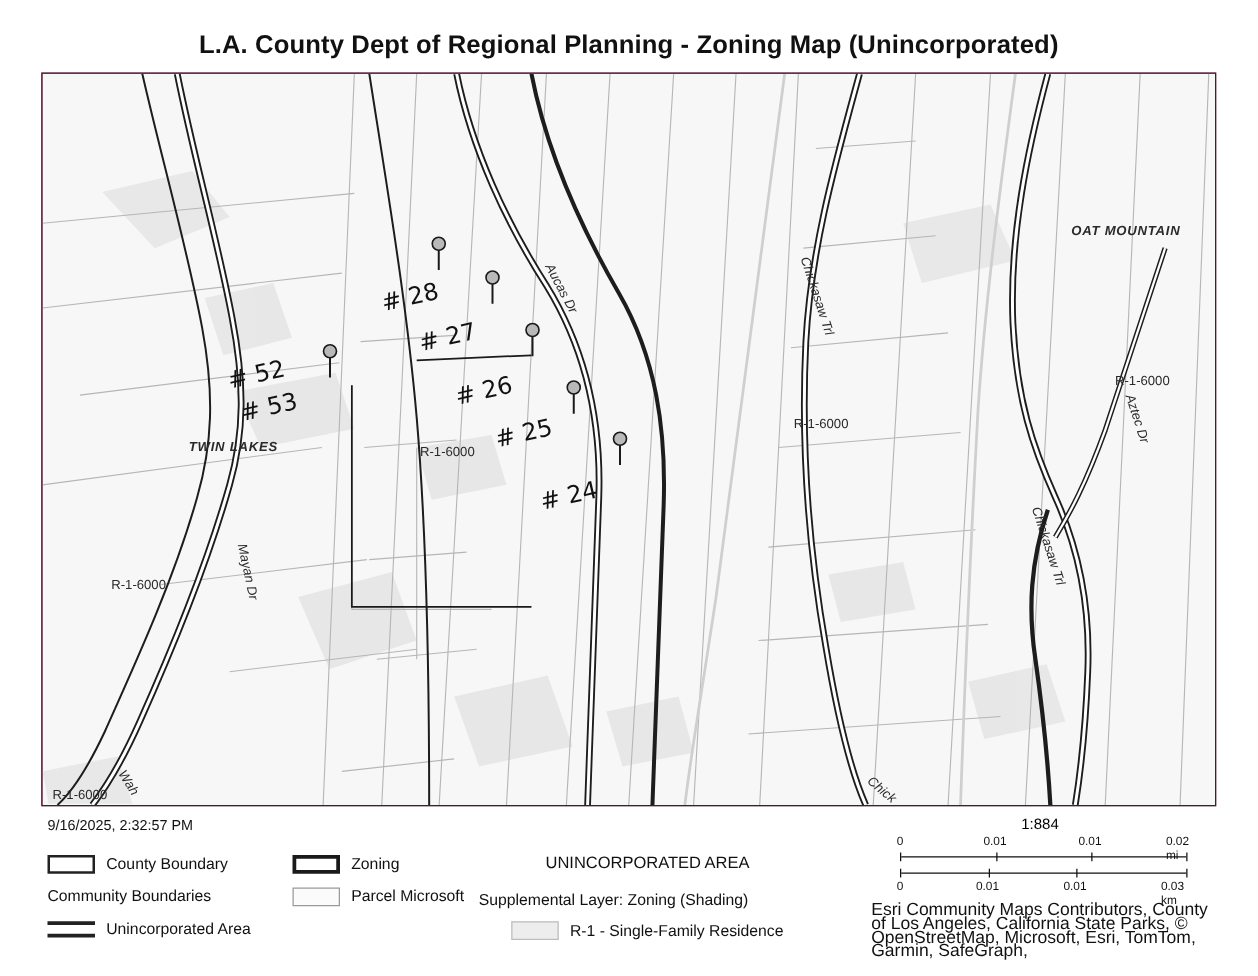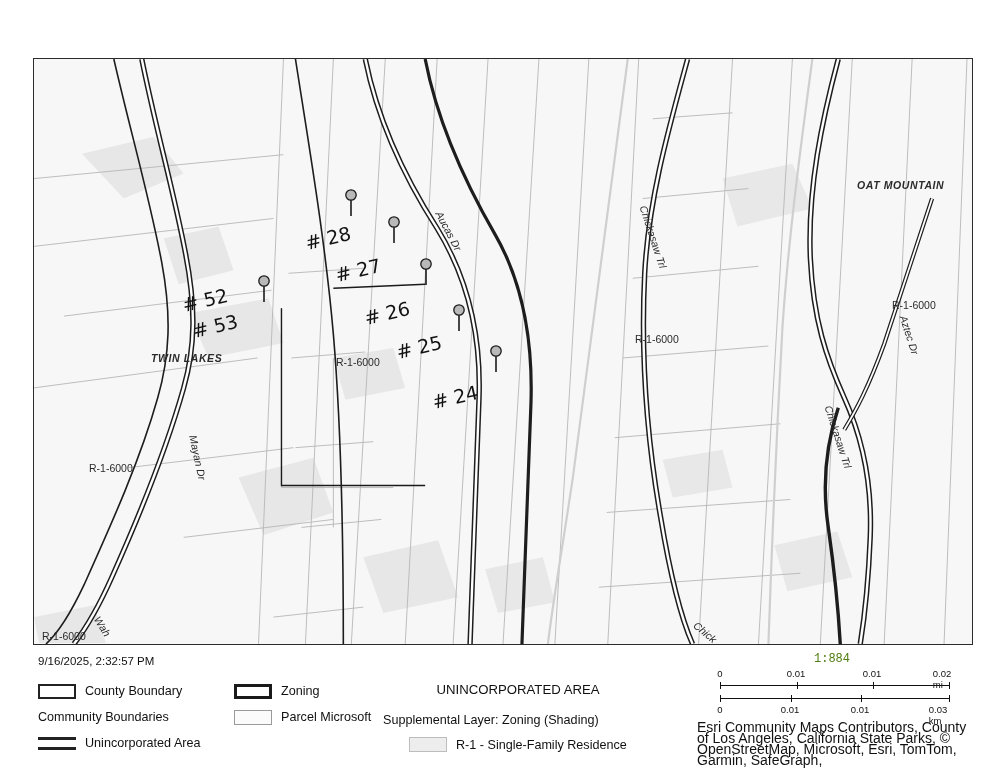--- a/index.html
+++ b/index.html
@@ -116,25 +116,24 @@
 
   
   #scalebar {
     position: absolute;
     left: 700px; top: 652px;
     width: 265px;
   }
   #scale-ratio {
     text-align: center;
     font-size: 12px;
-    color: #4d7c0f;
+    color: #000000;
     margin-bottom: 2px;
     width: 220px;
     margin-left: 22px;
-    font-family: Liberation Mono, monospace;
   }
   .scale-ticks {
     position: relative;
     height: 14px;
     width: 230px;
     margin-left: 20px;
   }
   .scale-ticks .tk {
     position: absolute;
     font-size: 9.5px;
@@ -165,20 +164,21 @@
     font-size: 14px;
     line-height: 11px;
     color: #111;
   }
 </style>
 </head>
 <body>
 
 <div id="page">
 
+  <div id="map-title">L.A. County Dept of Regional Planning - Zoning Map (Unincorporated)</div>
 
   <div id="map-frame">
     <svg id="map-svg" viewBox="0 0 940 587" preserveAspectRatio="none">
       <defs>
         <pattern id="hatchBg" width="6" height="6" patternUnits="userSpaceOnUse">
           <rect width="6" height="6" fill="#f6f6f6"></rect>
         </pattern>
       </defs>
 
       <rect x="0" y="0" width="940" height="587" fill="#f7f7f7"></rect>

